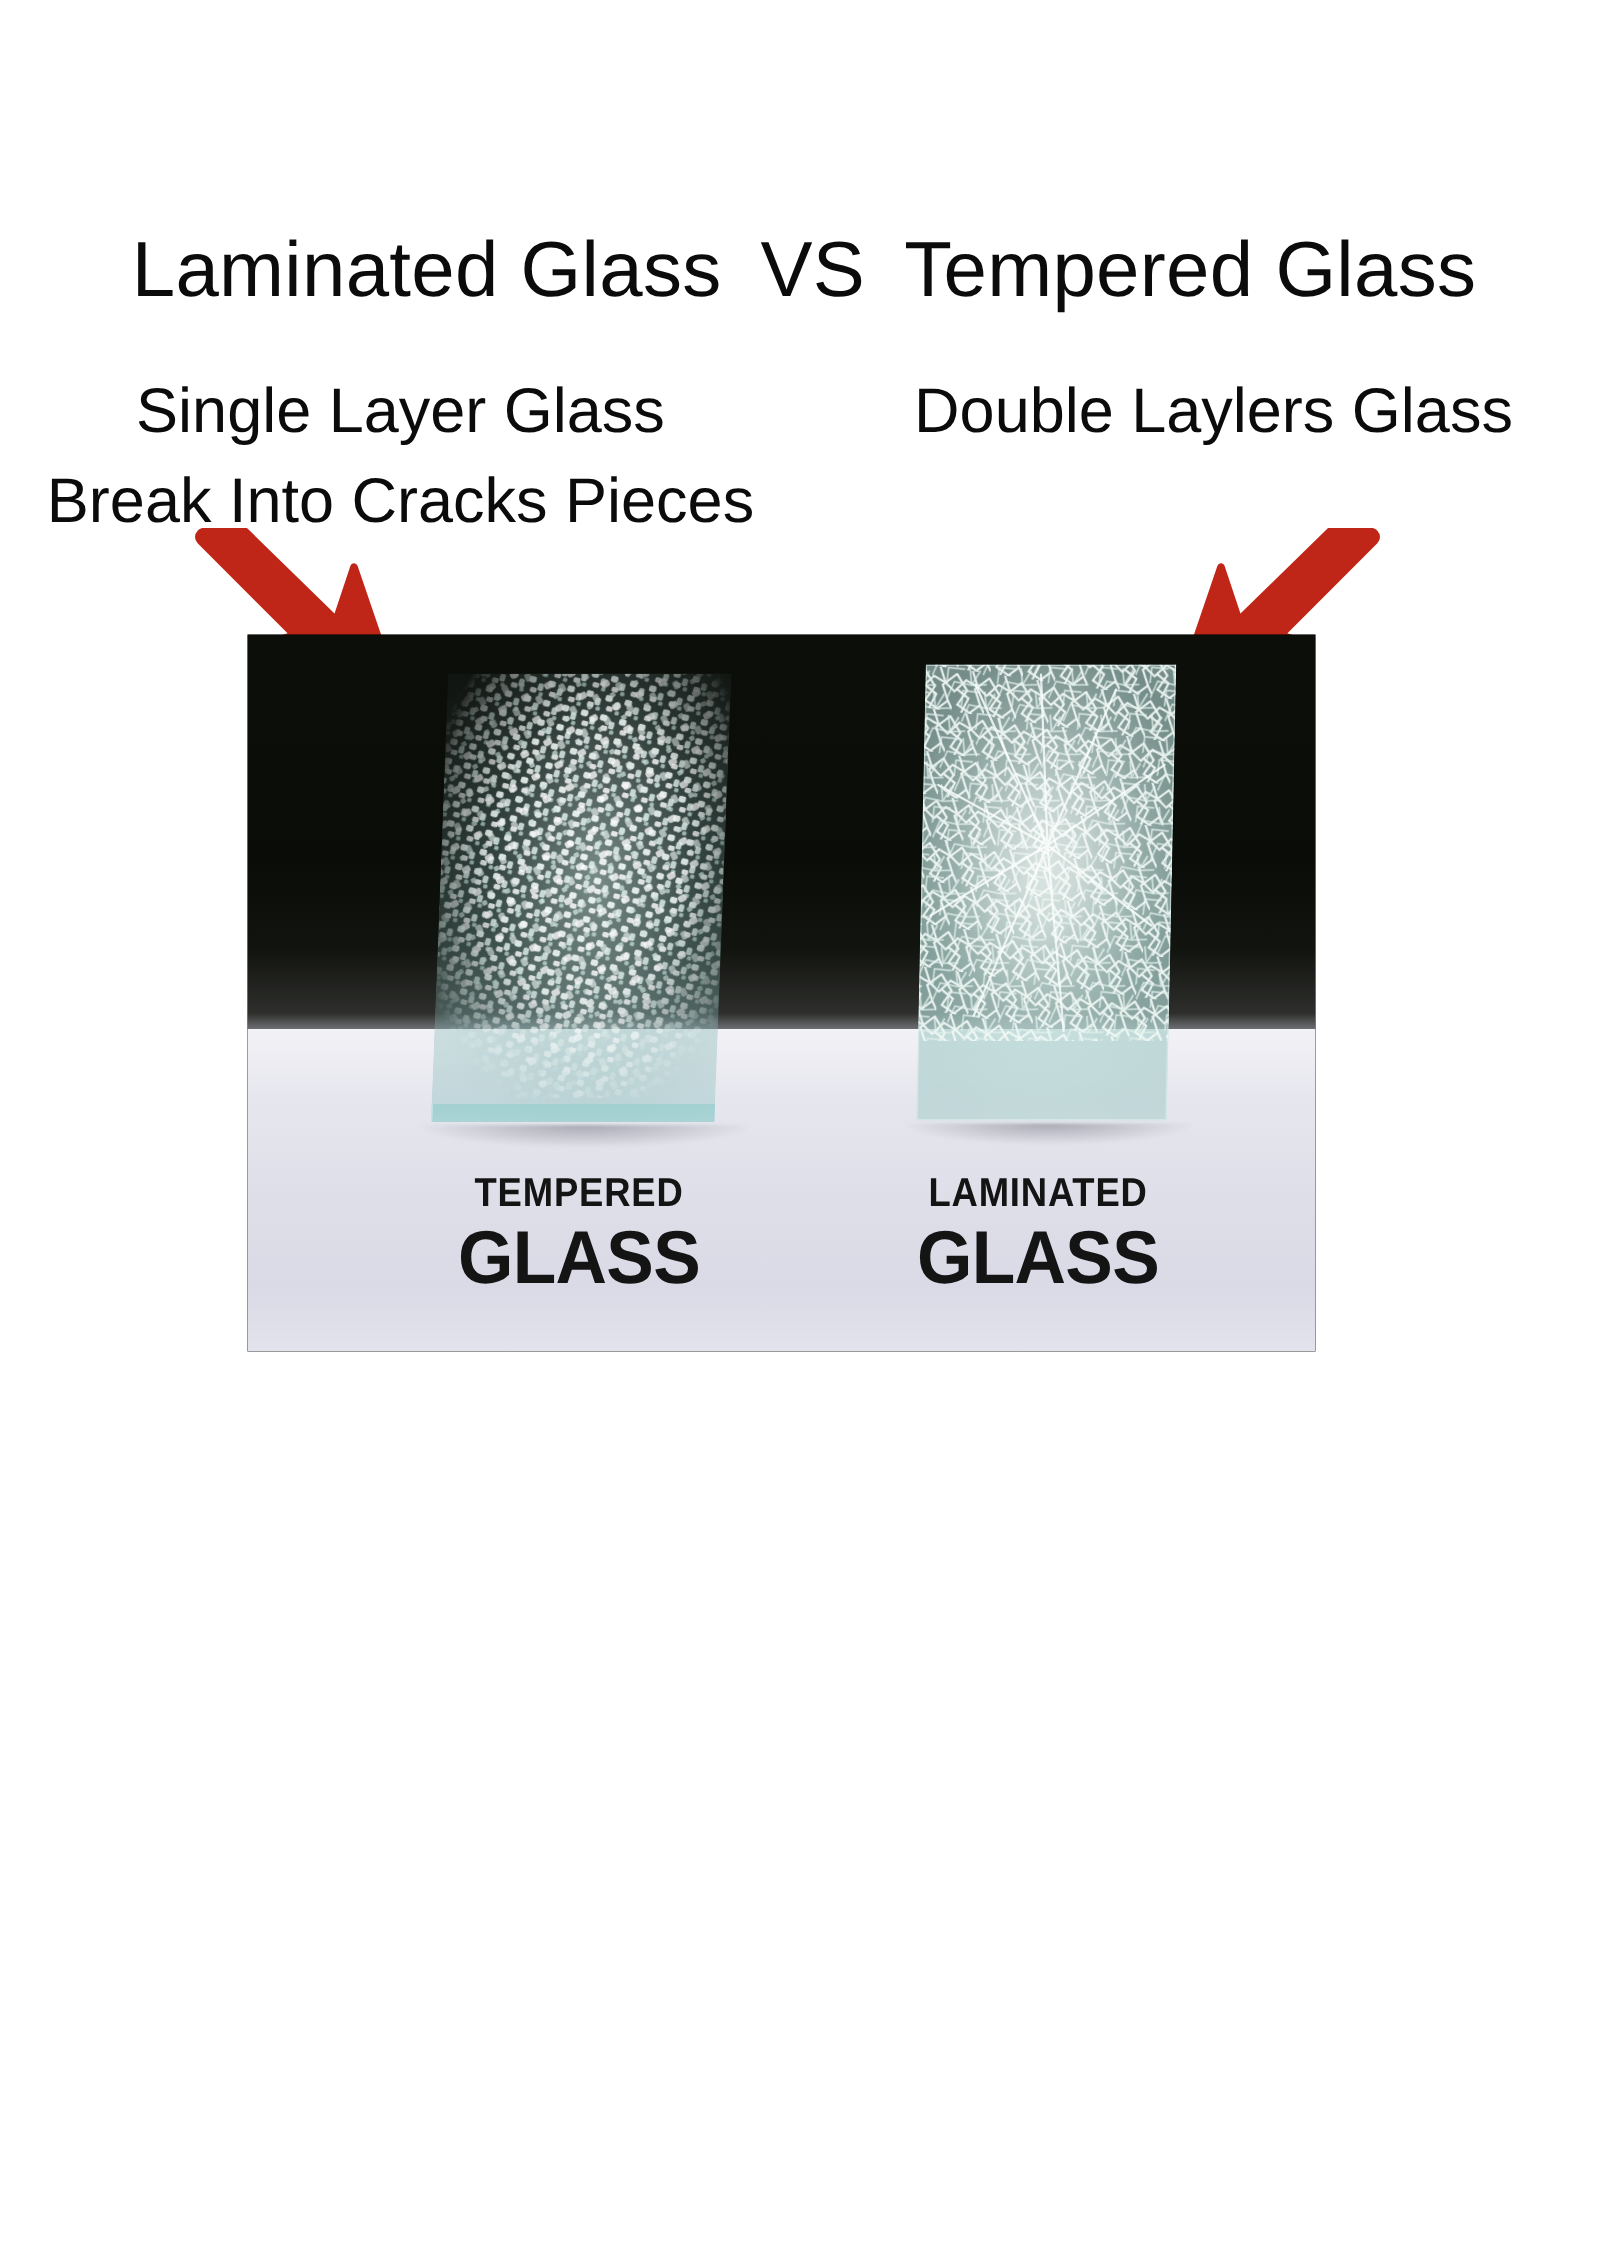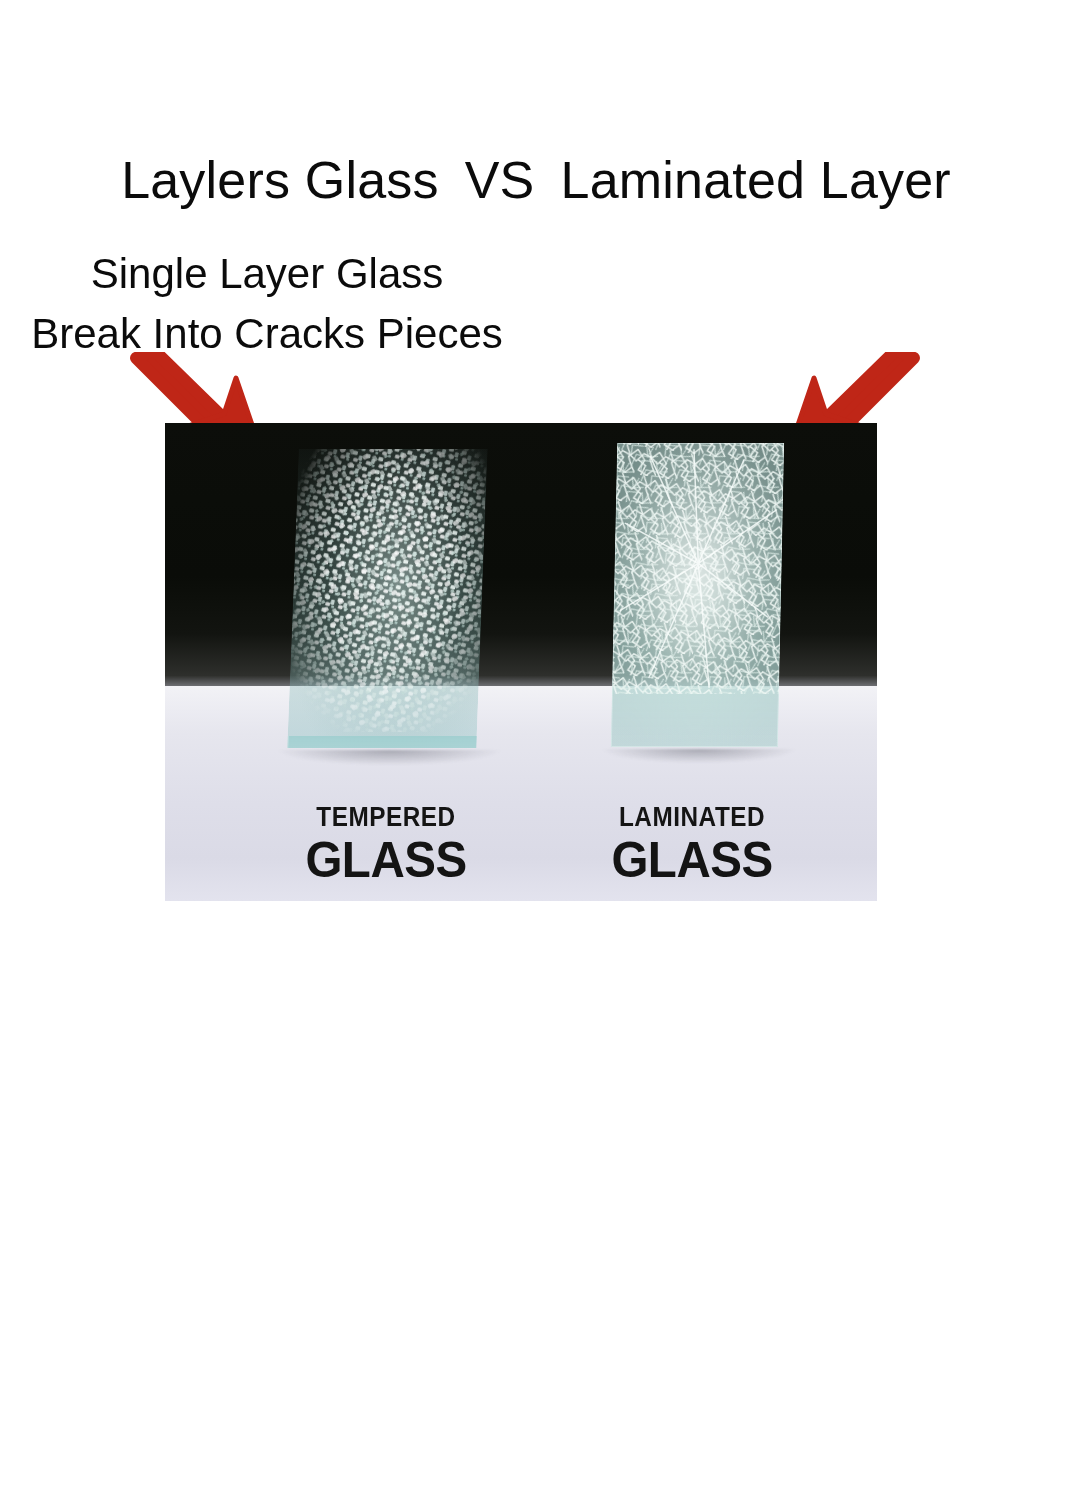--- a/index.html
+++ b/index.html
@@ -110,21 +110,21 @@
   
   .panel-shadow {
     position: absolute; height: 3.0%;
     background: radial-gradient(ellipse at 50% 0%, rgba(70,72,84,0.38) 0%, rgba(70,72,84,0.0) 72%);
     filter: blur(1.2px);
   }
   .shadow-tempered  { left: 16.0%; top: 68.5%; width: 31%; }
   .shadow-laminated { left: 61.5%; top: 68.2%; width: 27%; }
 
   
-  .photo-caption { position: absolute; text-align: center; color: #141414; margin-top: 22px; }
+  .photo-caption { position: absolute; text-align: center; color: #141414; }
   .photo-caption .small {
     display: block;
     font-size: 27px;
     line-height: 27px;
     font-weight: 700;
     letter-spacing: 0.6px;
     transform: scaleX(0.90);
   }
   .photo-caption .big {
     display: block;
@@ -152,29 +152,30 @@
     color: #0b0b0b;
     letter-spacing: 0.2px;
   }
 </style>
 </head>
 <body>
 
 <div id="page">
 
   <div class="headline">
-    <span>Laylers Glass</span><span class="gap-a"></span><span>VS</span><span class="gap-b"></span><span>Laminated Layer</span>
+    <span>Laminated Glass</span><span class="gap-a"></span><span>VS</span><span class="gap-b"></span><span>Tempered Glass</span>
   </div>
 
   <div class="subcol left">
     <span class="l1">Single Layer Glass</span>
     <span class="l2">Break Into Cracks Pieces</span>
   </div>
 
   <div class="subcol right">
+    <span class="l1">Double Laylers Glass</span>
   </div>
 
   <svg class="arrow arrow-left" viewBox="0 0 160 118">
     <g fill="#BF2617">
       <path d="M8 6 L26 -2 L112 82 L94 92 Z" stroke="#BF2617" stroke-width="12" stroke-linejoin="round" stroke-linecap="round"></path>
       <path d="M136 108 L60 74 L96 62 L108 26 Z" stroke="#BF2617" stroke-width="5" stroke-linejoin="round"></path>
     </g>
   </svg>
 
   <svg class="arrow arrow-right" viewBox="0 0 160 118">

